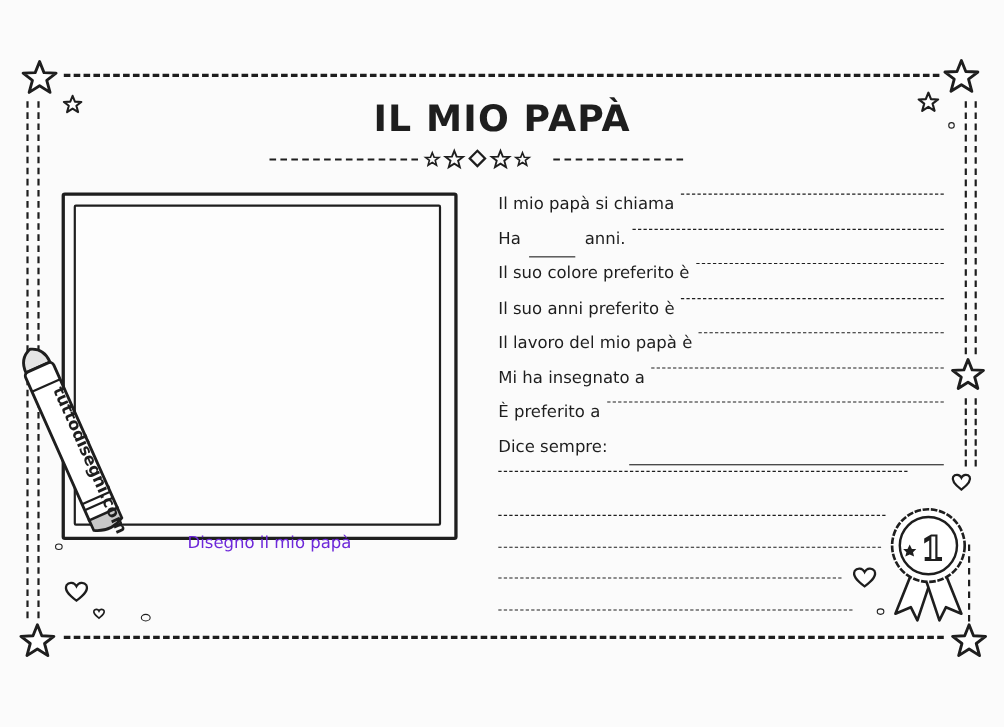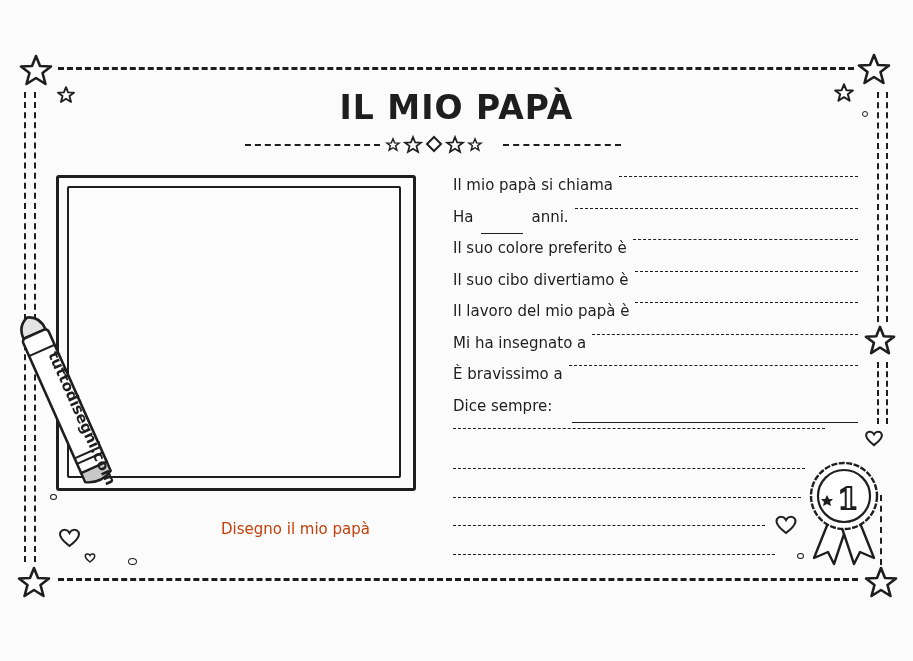--- a/index.html
+++ b/index.html
@@ -7,21 +7,21 @@
          font-family:"DejaVu Sans","Liberation Sans",sans-serif; color:#1e1e1e; }
   .abs { position:absolute; }
   .hdash { position:absolute; height:0; border-top:3px dashed #1e1e1e; }
   .vdash { position:absolute; width:0; border-left:2px dashed #1e1e1e; }
   .title { position:absolute; left:0; width:913px; top:88px; text-align:center;
            font-family:"DejaVu Sans",sans-serif; font-weight:bold; font-size:33px; letter-spacing:1px; color:#1e1e1e; }
   .title-rule { position:absolute; top:144px; height:0; border-top:2px dashed #1e1e1e; }
   .deco-stars { position:absolute; top:134px; left:386px; width:110px; height:20px; display:flex; gap:4px; align-items:center; }
   .frame-outer { position:absolute; left:56px; top:175px; width:354px; height:310px; border:3px solid #1e1e1e; border-radius:3px; }
   .frame-inner { position:absolute; left:67px; top:186px; width:330px; height:288px; border:2.5px solid #1e1e1e; border-radius:2px; background:#fdfdfd; }
-  .caption { position:absolute; left:120px; width:250px; top:520px; text-align:right; font-size:15px; color:#c2410c; }
+  .caption { position:absolute; left:120px; width:250px; top:484px; text-align:center; font-size:15px; color:#6d28d9; }
   .form { position:absolute; left:453px; top:176px; width:405px; }
   .row { display:flex; height:31.5px; font-size:15px; white-space:nowrap; }
   .row .lbl { padding-right:6px; }
   .row .line { flex:1; border-bottom:1.6px dashed #1e1e1e; height:0; margin-bottom:5px; }
   .row .solid { flex:1; border-bottom:1.6px solid #1e1e1e; margin-bottom:5px; margin-left:14px; }
   .row .short { width:42px; border-bottom:1.6px solid #1e1e1e; margin:0 8px 5px 8px; }
   .blank-line { position:absolute; border-top:1.6px dashed #1e1e1e; }
   svg { overflow:visible; }
 </style>
 </head>
@@ -115,33 +115,33 @@
     <span>Ha</span>
     <span class="short"></span>
     <span class="lbl">anni.</span>
     <span class="line"></span>
   </div>
   <div class="row">
     <span class="lbl">Il suo colore preferito è</span>
     <span class="line"></span>
   </div>
   <div class="row">
-    <span class="lbl">Il suo cibo divertiamo è</span>
+    <span class="lbl">Il suo anni preferito è</span>
     <span class="line"></span>
   </div>
   <div class="row">
     <span class="lbl">Il lavoro del mio papà è</span>
     <span class="line"></span>
   </div>
   <div class="row">
     <span class="lbl">Mi ha insegnato a</span>
     <span class="line"></span>
   </div>
   <div class="row">
-    <span class="lbl">È bravissimo a</span>
+    <span class="lbl">È preferito a</span>
     <span class="line"></span>
   </div>
   <div class="row">
     <span class="lbl">Dice sempre:</span>
     <span class="solid"></span>
   </div>
   <div class="row" style="width:372px">
     <span class="line"></span>
   </div>
 </div>

